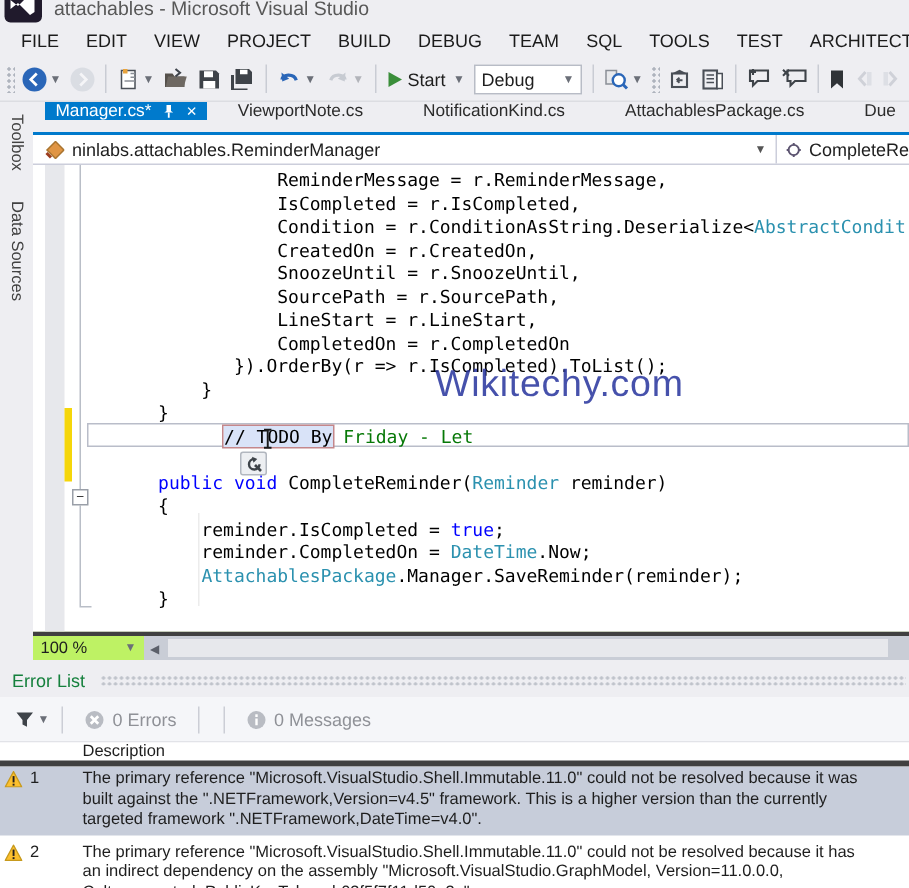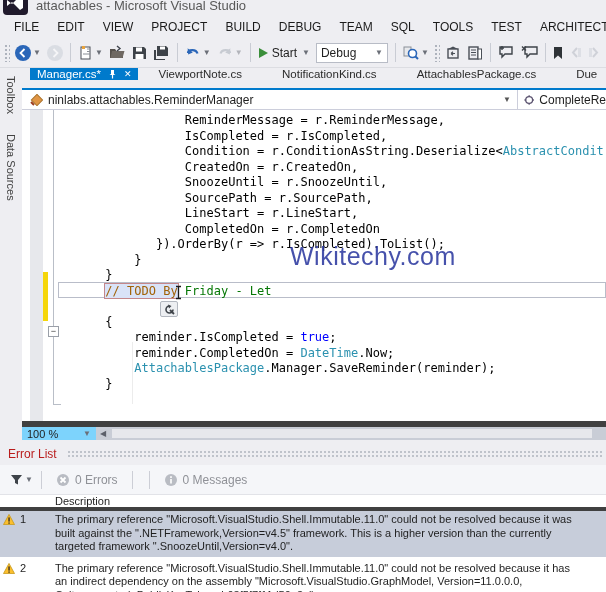--- a/index.html
+++ b/index.html
@@ -59,40 +59,40 @@
   .editor { position:relative; height:311px; background:#fff; overflow:hidden;padding-left:22px; }
   .ind-margin { position:absolute; left:8px; top:0; width:13px; height:100%; background:#e7e8ec; }
   .change-bar { position:absolute; left:21px; top:162px; width:5px; height:49px; background:#f5d60a; }
   .outline-line { position:absolute; left:31px; top:0; width:1px; height:294px; background:#b9bec7; }
   .outline-corner { position:absolute; left:31px; top:294px; width:8px; height:1px; background:#b9bec7; }
   .collapse-box { position:absolute; left:26px; top:216px; width:11px; height:11px; background:#fff; border:1px solid #9a9fa8;
     font-size:9px; line-height:9px; text-align:center; color:#333; }
   .code { position:absolute; left:40px; top:3px; font-family:"DejaVu Sans Mono", monospace; font-size:12px; }
   .code-line { height:15.5px; line-height:15.5px; white-space:pre; }
   .tk-p { color:#000; } .tk-k { color:#0000ff; } .tk-t { color:#2b91af; } .tk-c { color:#067806; }
-  .tk-cb { color:#a16207; background:#d9e3f8; outline:1px solid #c4878b; }
+  .tk-cb { color:#000000; background:#d9e3f8; outline:1px solid #c4878b;margin-left:44px; }
   .cur-line { position:absolute; left:36px; right:0; top:172px; height:16px; border:1px solid #b9bdc9; }
   .ibeam { position:absolute; left:152px; top:175px; }
   .smart-tag { position:absolute; left:138px; top:191px; width:18px; height:16px; background:#edeff2; border:1px solid #b2b7bf;
     border-radius:2px; display:flex; align-items:center; justify-content:center; }
   .watermark { position:absolute; left:268px; top:132px; font-size:25px; color:#2d3aa0; opacity:.88; letter-spacing:.5px; }
   .indent-guide { position:absolute; left:110px; top:232px; width:1px; height:62px; background:#ececec; }
 
   
-  .editor-bottom { height:19px; display:flex; align-items:stretch; background:#7dd3fc; border-top:6px solid #404040; }
+  .editor-bottom { height:19px; display:flex; align-items:stretch; background:#bef264; border-top:3px solid #404040; }
   .zoom-combo { width:74px; display:flex; align-items:center; padding:0 5px; font-size:11px; color:#1e1e1e; }
   .zoom-combo .caret { margin-left:auto; }
   .hscroll { flex:1; display:flex; align-items:stretch; background:#c9cdd6; }
   .hscroll-arrow { width:14px; display:flex; align-items:center; justify-content:center; font-size:8px; color:#5c606a; }
   .hscroll-thumb { flex:1; margin:2px 14px 2px 2px; background:#e7e8ec; }
 
   
   .errorlist { height:153px; background:#fff; display:flex; flex-direction:column; overflow:hidden; }
   .el-title { height:23px; background:#eeeef2; display:flex; align-items:center; padding-left:8px; }
-  .el-title-text { font-size:12px; color:#b91c1c; margin-right:10px; white-space:nowrap; }
+  .el-title-text { font-size:12px; color:#15803d; margin-right:10px; white-space:nowrap; }
   .el-dots { flex:1; height:7px; margin-right:2px;
     background-image:radial-gradient(#bfc3cb 1px, transparent 1.2px); background-size:4px 4px; }
   .el-toolbar { height:30px; background:#f5f6f9; display:flex; align-items:center; padding-left:10px; border-bottom:1px solid #e2e3e8; }
   .el-sep { width:1px; height:18px; background:#ccced6; margin:0 8px; }
   .el-filter { display:flex; align-items:center; }
   .el-group { display:flex; align-items:center; color:#8f9197; font-size:12px; padding:3px 6px; }
   .el-group .lbl { margin-left:5px; }
   .warn-btn { display:flex; align-items:center; font-size:12px; color:#1e1e1e; background:#fdfdfd;
     border:1px solid #5b9bd5; padding:3px 9px; margin:0 2px; }
   .warn-btn .lbl { margin-left:5px; }
@@ -330,20 +330,21 @@
           <div class="code-line"><span class="tk-p">                 CreatedOn = r.CreatedOn,</span></div>
           <div class="code-line"><span class="tk-p">                 SnoozeUntil = r.SnoozeUntil,</span></div>
           <div class="code-line"><span class="tk-p">                 SourcePath = r.SourcePath,</span></div>
           <div class="code-line"><span class="tk-p">                 LineStart = r.LineStart,</span></div>
           <div class="code-line"><span class="tk-p">                 CompletedOn = r.CompletedOn</span></div>
           <div class="code-line"><span class="tk-p">             }).OrderBy(r =&gt; r.IsCompleted).ToList();</span></div>
           <div class="code-line"><span class="tk-p">          }</span></div>
           <div class="code-line"><span class="tk-p">      }</span></div>
           <div class="code-line"><span class="tk-p">      </span><span class="tk-cb">// TODO By</span><span class="tk-c"> Friday - Let</span></div>
           <div class="code-line"></div>
+          <div class="code-line"><span class="tk-p">      </span><span class="tk-k">public</span><span class="tk-p"> </span><span class="tk-k">void</span><span class="tk-p"> CompleteReminder(</span><span class="tk-t">Reminder</span><span class="tk-p"> reminder)</span></div>
           <div class="code-line"><span class="tk-p">      {</span></div>
           <div class="code-line"><span class="tk-p">          reminder.IsCompleted = </span><span class="tk-k">true</span><span class="tk-p">;</span></div>
           <div class="code-line"><span class="tk-p">          reminder.CompletedOn = </span><span class="tk-t">DateTime</span><span class="tk-p">.Now;</span></div>
           <div class="code-line"><span class="tk-p">          </span><span class="tk-t">AttachablesPackage</span><span class="tk-p">.Manager.SaveReminder(reminder);</span></div>
           <div class="code-line"><span class="tk-p">      }</span></div>
         </div>
       <div class="collapse-box">−</div>
       <div class="ibeam">
         <svg width="9" height="15" viewBox="0 0 9 15">
             <path d="M4.5 2 V13 M2 1.5 H7 M2 13.5 H7" stroke="#1a1a1a" stroke-width="1.3" fill="none"></path>
@@ -411,21 +412,21 @@
   <div class="el-rows">
       <div class="el-row selected">
         <span class="row-ic"><svg width="12" height="11" viewBox="0 0 14 13">
             <path d="M7 0.5 L13.5 12.5 L0.5 12.5 Z" fill="#fcbf2d" stroke="#c79a1d"></path>
             <rect x="6.3" y="4" width="1.5" height="5" fill="#231f20"></rect>
             <rect x="6.3" y="10" width="1.5" height="1.5" fill="#231f20"></rect>
           </svg></span>
         <span class="row-num">1</span>
         <div class="desc-line">The primary reference "Microsoft.VisualStudio.Shell.Immutable.11.0" could not be resolved because it was</div>
         <div class="desc-line">built against the ".NETFramework,Version=v4.5" framework. This is a higher version than the currently</div>
-        <div class="desc-line">targeted framework ".SnoozeUntil,Version=v4.0".</div>
+        <div class="desc-line">targeted framework ".NETFramework,DateTime=v4.0".</div>
       </div>
       <div class="el-row">
         <span class="row-ic"><svg width="12" height="11" viewBox="0 0 14 13">
             <path d="M7 0.5 L13.5 12.5 L0.5 12.5 Z" fill="#fcbf2d" stroke="#c79a1d"></path>
             <rect x="6.3" y="4" width="1.5" height="5" fill="#231f20"></rect>
             <rect x="6.3" y="10" width="1.5" height="1.5" fill="#231f20"></rect>
           </svg></span>
         <span class="row-num">2</span>
         <div class="desc-line">The primary reference "Microsoft.VisualStudio.Shell.Immutable.11.0" could not be resolved because it has</div>
         <div class="desc-line">an indirect dependency on the assembly "Microsoft.VisualStudio.GraphModel, Version=11.0.0.0,</div>

